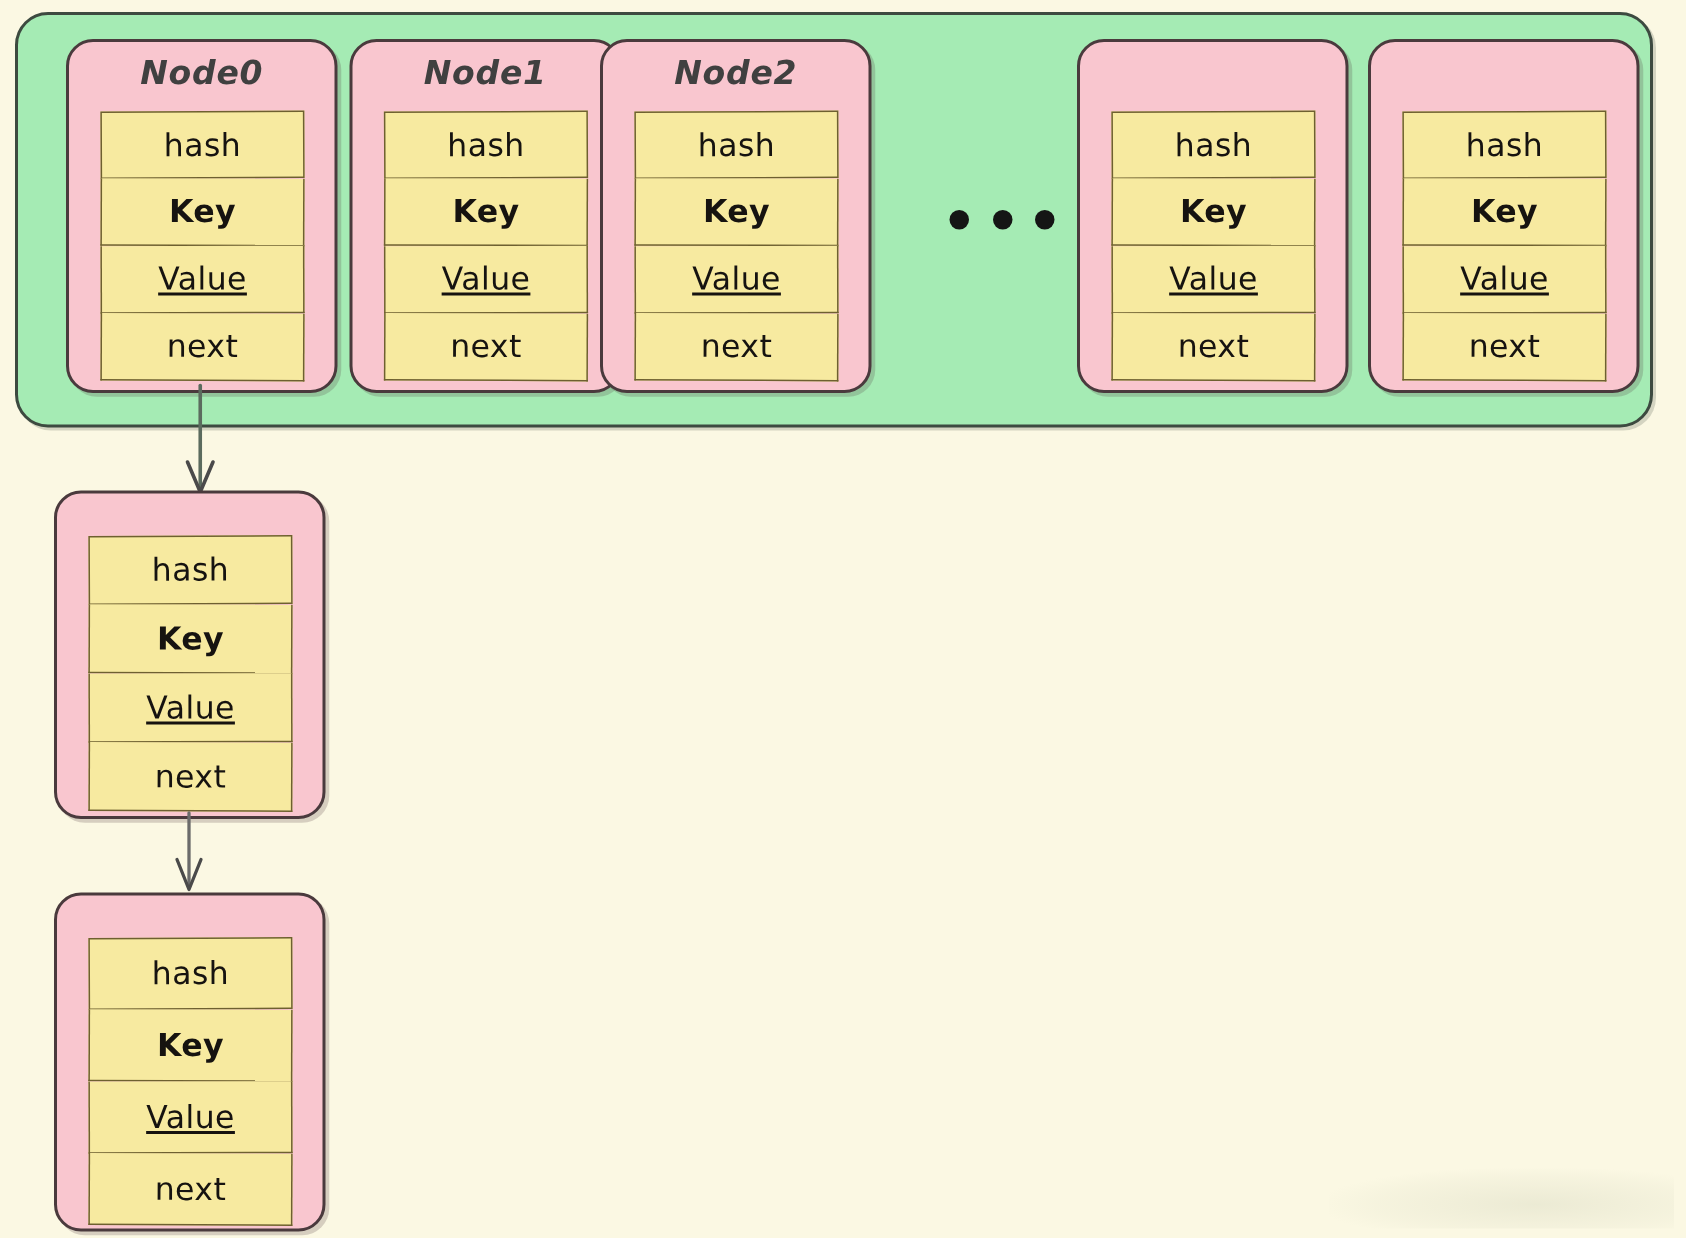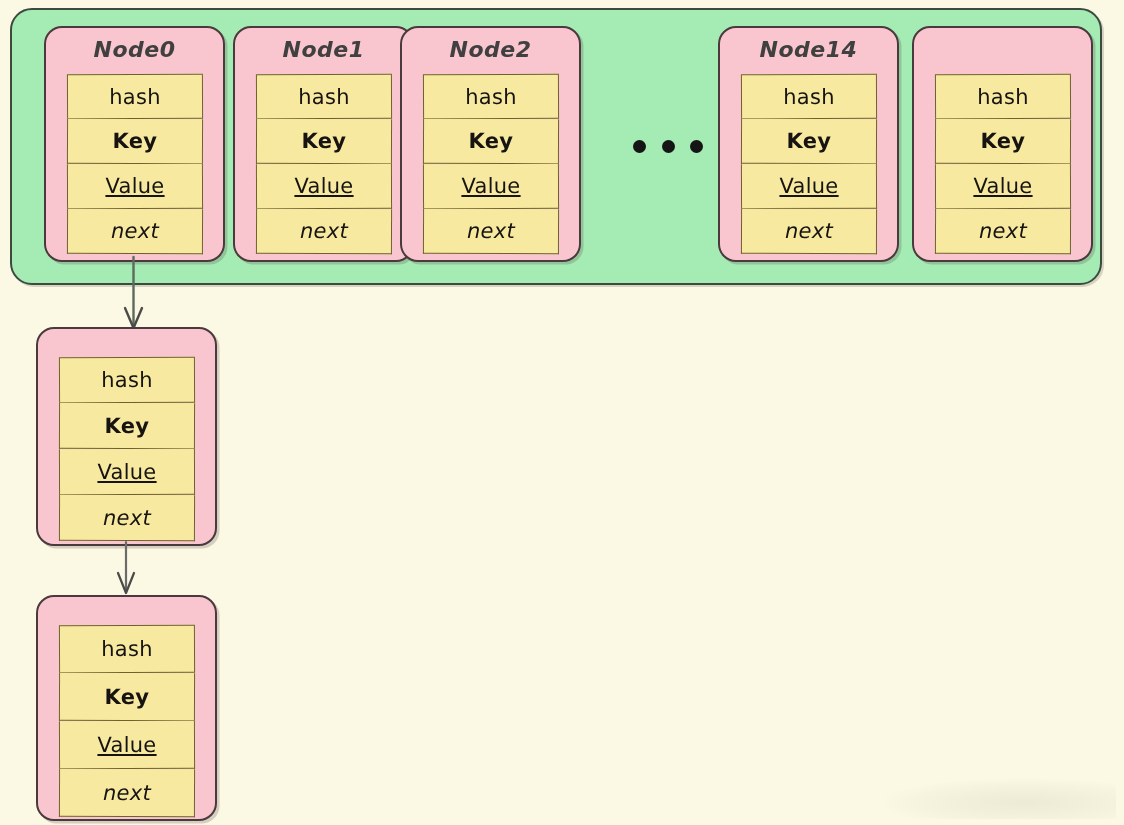--- a/index.html
+++ b/index.html
@@ -94,21 +94,21 @@
     color: #161310;
     letter-spacing: 0.3px;
   }
   .field:first-child {
     border-top-width: 1.7px;
   }
   
   .field:nth-child(1) { transform: rotate(-0.25deg); }
   .field:nth-child(2) { transform: rotate(0.18deg); font-weight: bold; }
   .field:nth-child(3) { transform: rotate(-0.15deg); text-decoration: underline; }
-  .field:nth-child(4) { transform: rotate(0.22deg); font-style: italic; }
+  .field:nth-child(4) { transform: rotate(0.22deg); }
 
   
   .node.top {
     top: 26px;
     width: 181px;
     height: 236px;
   }
   .node.top .fields {
     top: 46px;
     width: 136px;
@@ -193,21 +193,20 @@
     </div>
   </div>
 
   <div class="ellipsis">
     <span class="dot"></span>
     <span class="dot"></span>
     <span class="dot"></span>
   </div>
 
   <div class="node top" id="node-14" style="left:718px;">
-    <div class="node-title">Node14</div>
     <div class="fields">
       <div class="field">hash</div>
       <div class="field">Key</div>
       <div class="field">Value</div>
       <div class="field">next</div>
     </div>
   </div>
 
   <div class="node top" id="node-15" style="left:912px;">
     <div class="fields">

